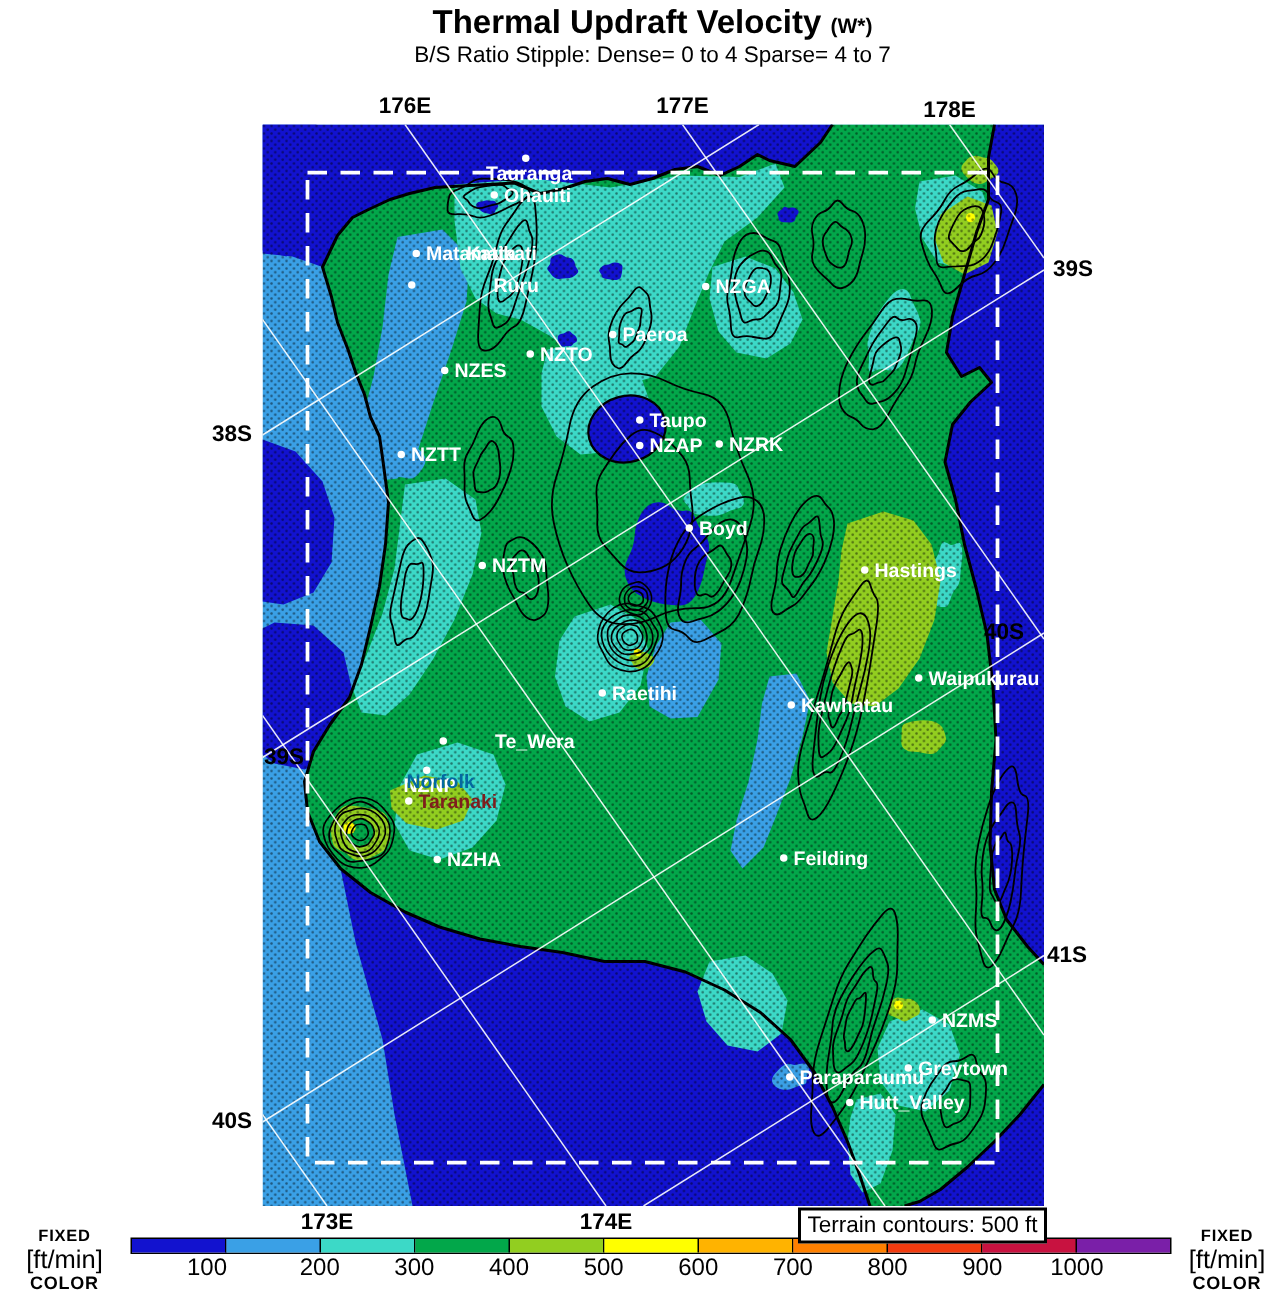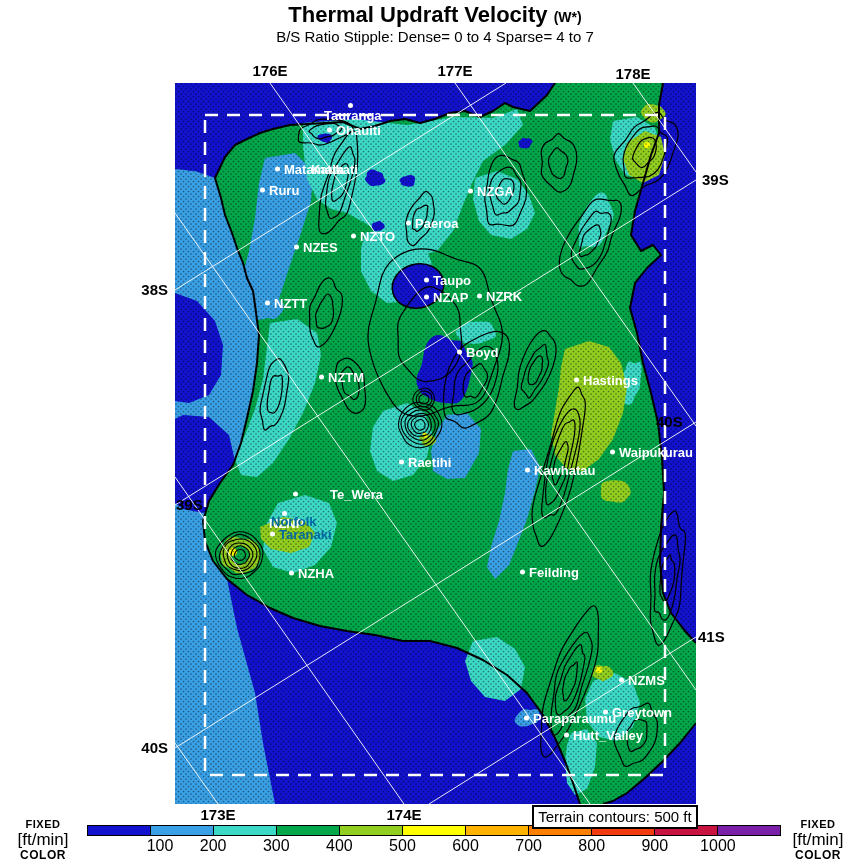--- a/index.html
+++ b/index.html
@@ -193,21 +193,21 @@
       <span class="lbl" style="color: rgb(255, 255, 255);">Ohauiti</span>
     </div>
     <div class="station" style="left: 100px; top: 86px;">
       <span class="dot"></span>
       <span class="lbl" style="color: rgb(255, 255, 255);">Matamata</span>
     </div>
     <div class="station" style="left: 127px; top: 86px;">
       <span class="dot" style="visibility: hidden;"></span>
       <span class="lbl" style="color: rgb(255, 255, 255);">Katikati</span>
     </div>
-    <div class="station" style="left: 85px; top: 107px;">
+    <div class="station" style="left: 97px; top: 107px; gap: 48px;">
       <span class="dot"></span>
       <span class="lbl" style="color: rgb(255, 255, 255);">Ruru</span>
     </div>
     <div class="station" style="left: 293px; top: 108px;">
       <span class="dot"></span>
       <span class="lbl" style="color: rgb(255, 255, 255);">NZGA</span>
     </div>
     <div class="station" style="left: 231px; top: 140px;">
       <span class="dot"></span>
       <span class="lbl" style="color: rgb(255, 255, 255);">Paeroa</span>
@@ -267,21 +267,21 @@
     <div class="station" style="left: 94px; top: 438px; flex-direction: column;">
       <span class="dot"></span>
       <span class="lbl" style="color: rgb(255, 255, 255);">NZNP</span>
     </div>
     <div class="station" style="left: 87px; top: 438px;">
       <span class="dot" style="visibility: hidden;"></span>
       <span class="lbl" style="color: #0369a1;">Norfolk</span>
     </div>
     <div class="station" style="left: 95px; top: 451px;">
       <span class="dot"></span>
-      <span class="lbl" style="color: #0369a1;">Taranaki</span>
+      <span class="lbl" style="color: #7f1d1d;">Taranaki</span>
     </div>
     <div class="station" style="left: 114px; top: 490px;">
       <span class="dot"></span>
       <span class="lbl" style="color: rgb(255, 255, 255);">NZHA</span>
     </div>
     <div class="station" style="left: 345px; top: 489px;">
       <span class="dot"></span>
       <span class="lbl" style="color: rgb(255, 255, 255);">Feilding</span>
     </div>
     <div class="station" style="left: 428px; top: 597px; margin-left: 16px;">
@@ -324,21 +324,21 @@
     <div class="seg" style="background: rgb(2, 167, 74);"></div>
     <div class="seg" style="background: rgb(146, 206, 32);"></div>
     <div class="seg" style="background: rgb(255, 255, 0);"></div>
     <div class="seg" style="background: rgb(255, 179, 0);"></div>
     <div class="seg" style="background: rgb(255, 128, 0);"></div>
     <div class="seg" style="background: rgb(242, 59, 15);"></div>
     <div class="seg" style="background: rgb(200, 18, 64);"></div>
     <div class="seg" style="background: rgb(122, 31, 168);"></div>
   </div>
 <div id="cbticks">
-    <div class="cbtick" style="left: 160px;">100</div>
+    <div class="cbtick" style="left: 138px;">100</div>
     <div class="cbtick" style="left: 213.182px;">200</div>
     <div class="cbtick" style="left: 276.273px;">300</div>
     <div class="cbtick" style="left: 339.364px;">400</div>
     <div class="cbtick" style="left: 402.455px;">500</div>
     <div class="cbtick" style="left: 465.545px;">600</div>
     <div class="cbtick" style="left: 528.636px;">700</div>
     <div class="cbtick" style="left: 591.727px;">800</div>
     <div class="cbtick" style="left: 654.818px;">900</div>
     <div class="cbtick" style="left: 717.909px;">1000</div>
   </div>

